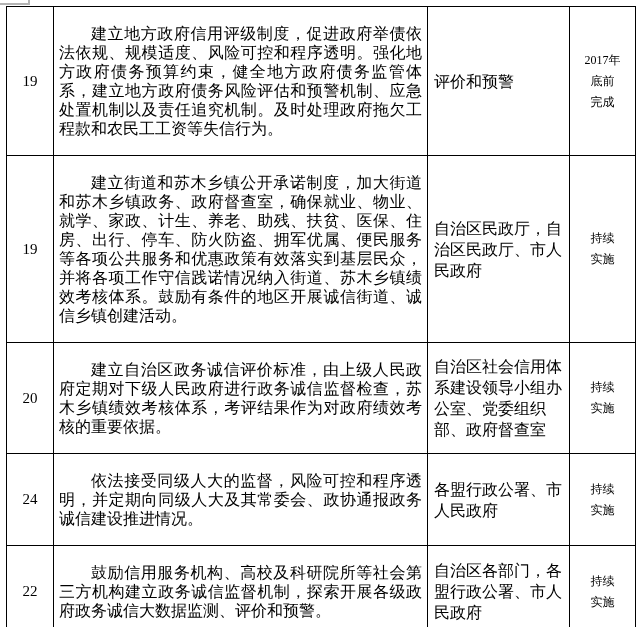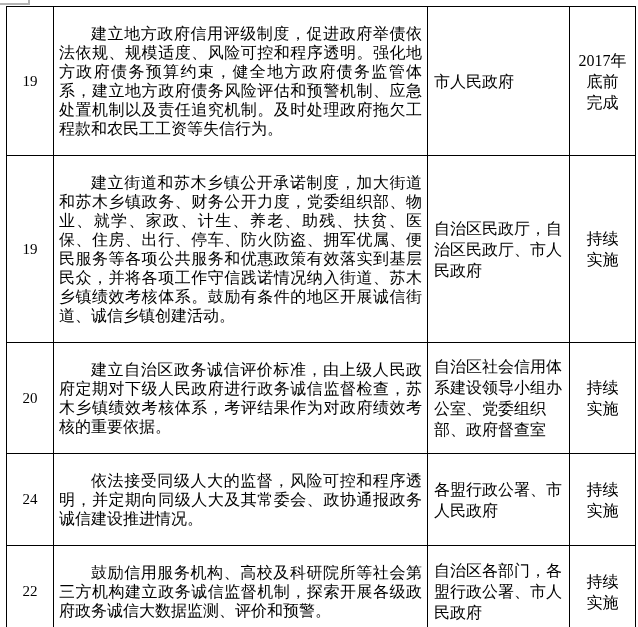--- a/index.html
+++ b/index.html
@@ -52,21 +52,21 @@
     text-align:justify; text-justify:inter-ideograph;
     text-indent:2em;
     padding:17px 5px;
   }
   td.c-unit {
     font-size:16px; line-height:21px;
     text-align:left;
     padding:2px 6px;
   }
   td.c-time {
-    font-size:16px; line-height:21px;
+    font-size:12px; line-height:21px;
     text-align:center;
     white-space:pre-line;
   }
 </style>
 </head>
 <body>
 
 <div class="artifact-h"></div>
 <div class="artifact-v"></div>
 
@@ -74,28 +74,28 @@
   <colgroup>
     <col class="w-no">
       <col class="w-task">
       <col class="w-unit">
       <col class="w-time">
   </colgroup>
   <tbody>
   <tr class="r0">
     <td class="c-no">19</td>
     <td class="c-task">建立地方政府信用评级制度，促进政府举债依法依规、规模适度、风险可控和程序透明。强化地方政府债务预算约束，健全地方政府债务监管体系，建立地方政府债务风险评估和预警机制、应急处置机制以及责任追究机制。及时处理政府拖欠工程款和农民工工资等失信行为。</td>
-    <td class="c-unit">市人民政府</td>
+    <td class="c-unit">评价和预警</td>
     <td class="c-time">2017年
 底前
 完成</td>
   </tr>
   <tr class="r1">
     <td class="c-no">19</td>
-    <td class="c-task">建立街道和苏木乡镇公开承诺制度，加大街道和苏木乡镇政务、财务公开力度，党委组织部、物业、就学、家政、计生、养老、助残、扶贫、医保、住房、出行、停车、防火防盗、拥军优属、便民服务等各项公共服务和优惠政策有效落实到基层民众，并将各项工作守信践诺情况纳入街道、苏木乡镇绩效考核体系。鼓励有条件的地区开展诚信街道、诚信乡镇创建活动。</td>
+    <td class="c-task">建立街道和苏木乡镇公开承诺制度，加大街道和苏木乡镇政务、政府督查室，确保就业、物业、就学、家政、计生、养老、助残、扶贫、医保、住房、出行、停车、防火防盗、拥军优属、便民服务等各项公共服务和优惠政策有效落实到基层民众，并将各项工作守信践诺情况纳入街道、苏木乡镇绩效考核体系。鼓励有条件的地区开展诚信街道、诚信乡镇创建活动。</td>
     <td class="c-unit">自治区民政厅，自治区民政厅、市人民政府</td>
     <td class="c-time">持续
 实施</td>
   </tr>
   <tr class="r2">
     <td class="c-no">20</td>
     <td class="c-task">建立自治区政务诚信评价标准，由上级人民政府定期对下级人民政府进行政务诚信监督检查，苏木乡镇绩效考核体系，考评结果作为对政府绩效考核的重要依据。</td>
     <td class="c-unit">自治区社会信用体系建设领导小组办公室、党委组织部、政府督查室</td>
     <td class="c-time">持续
 实施</td>

